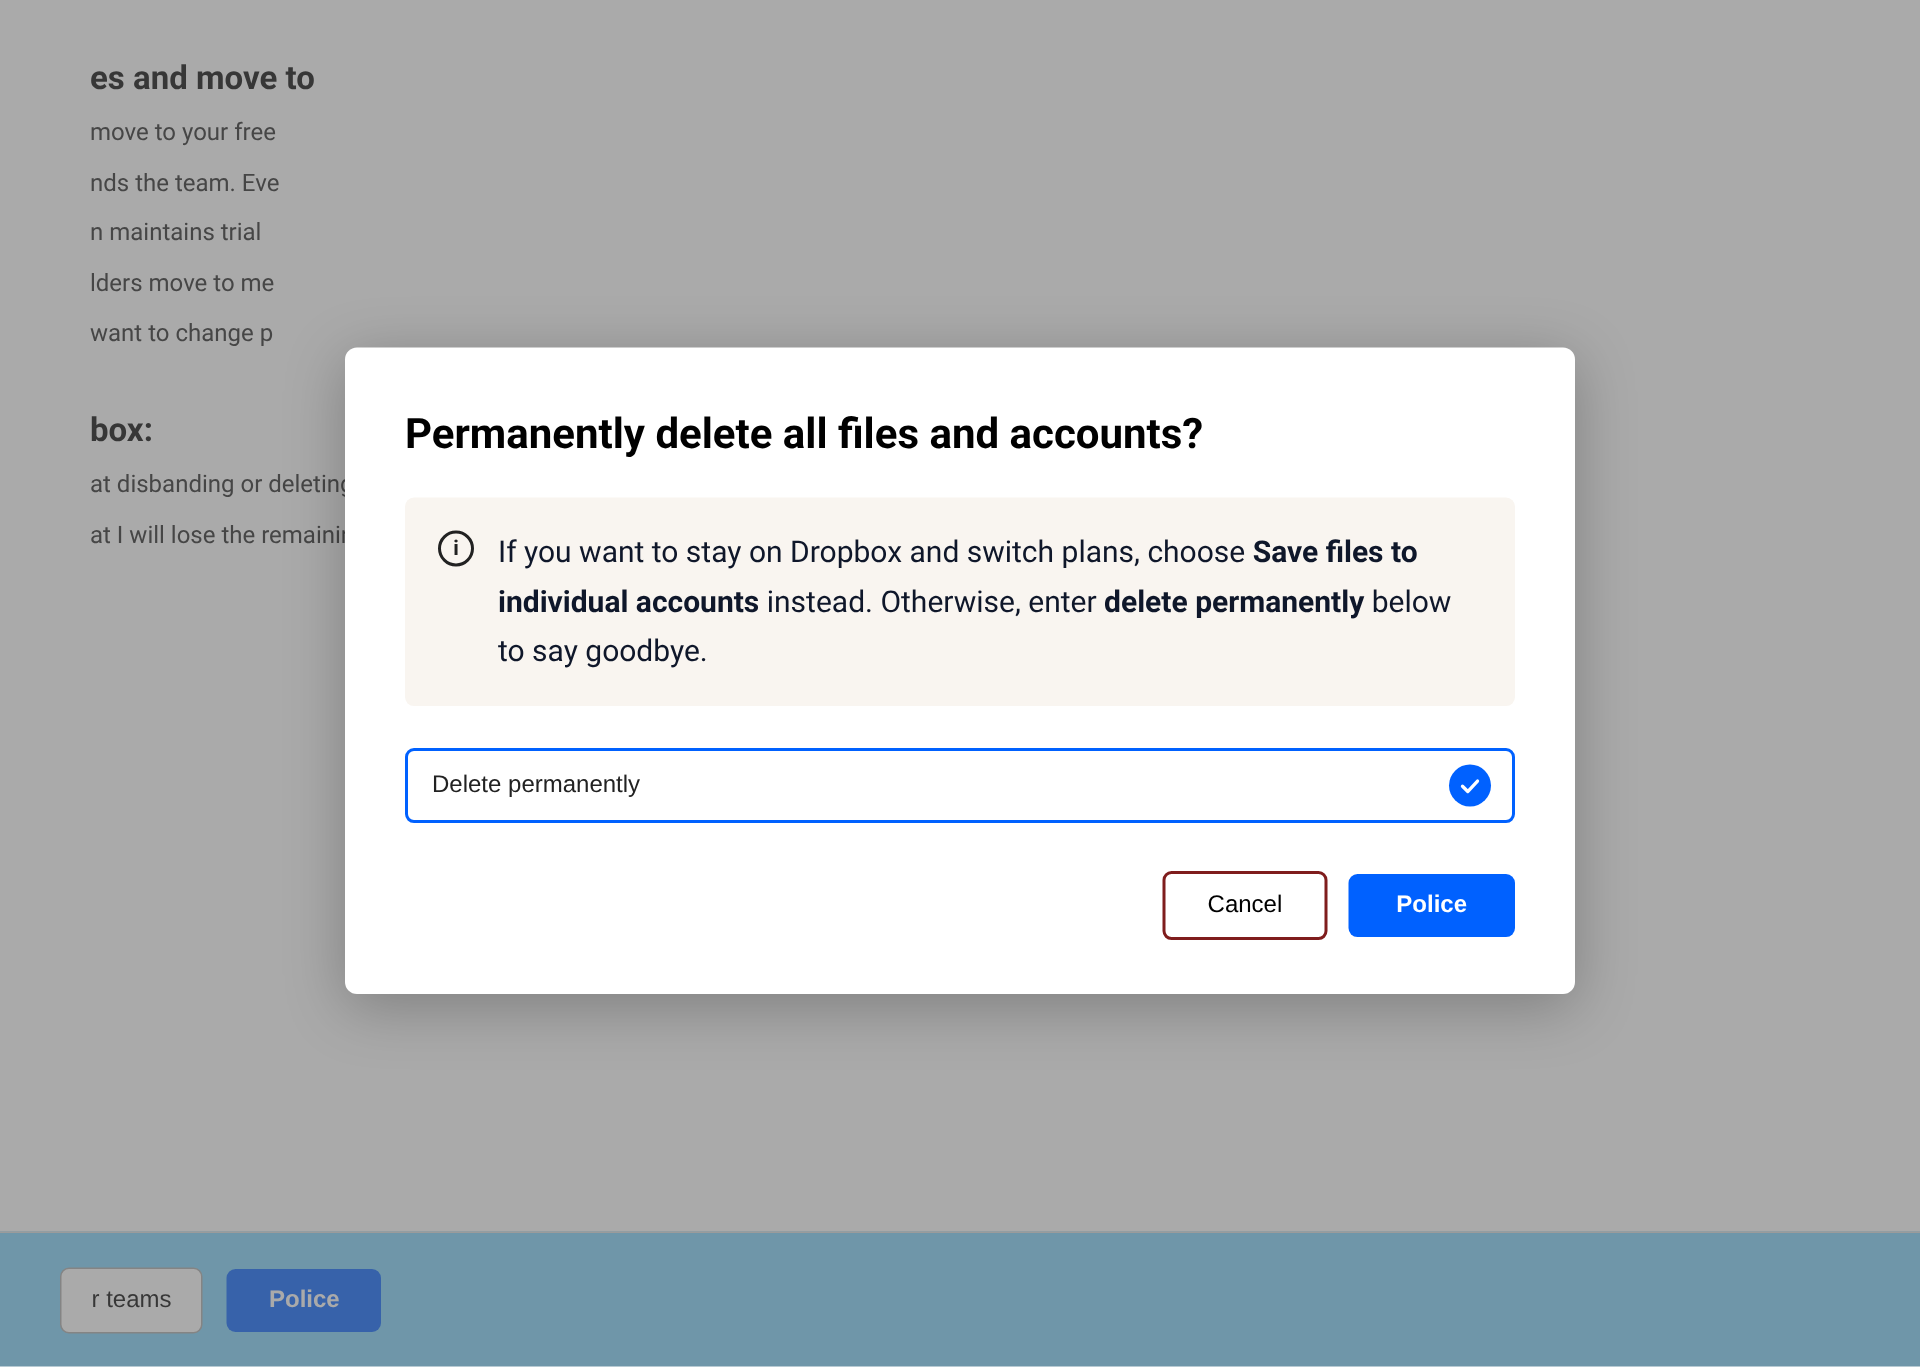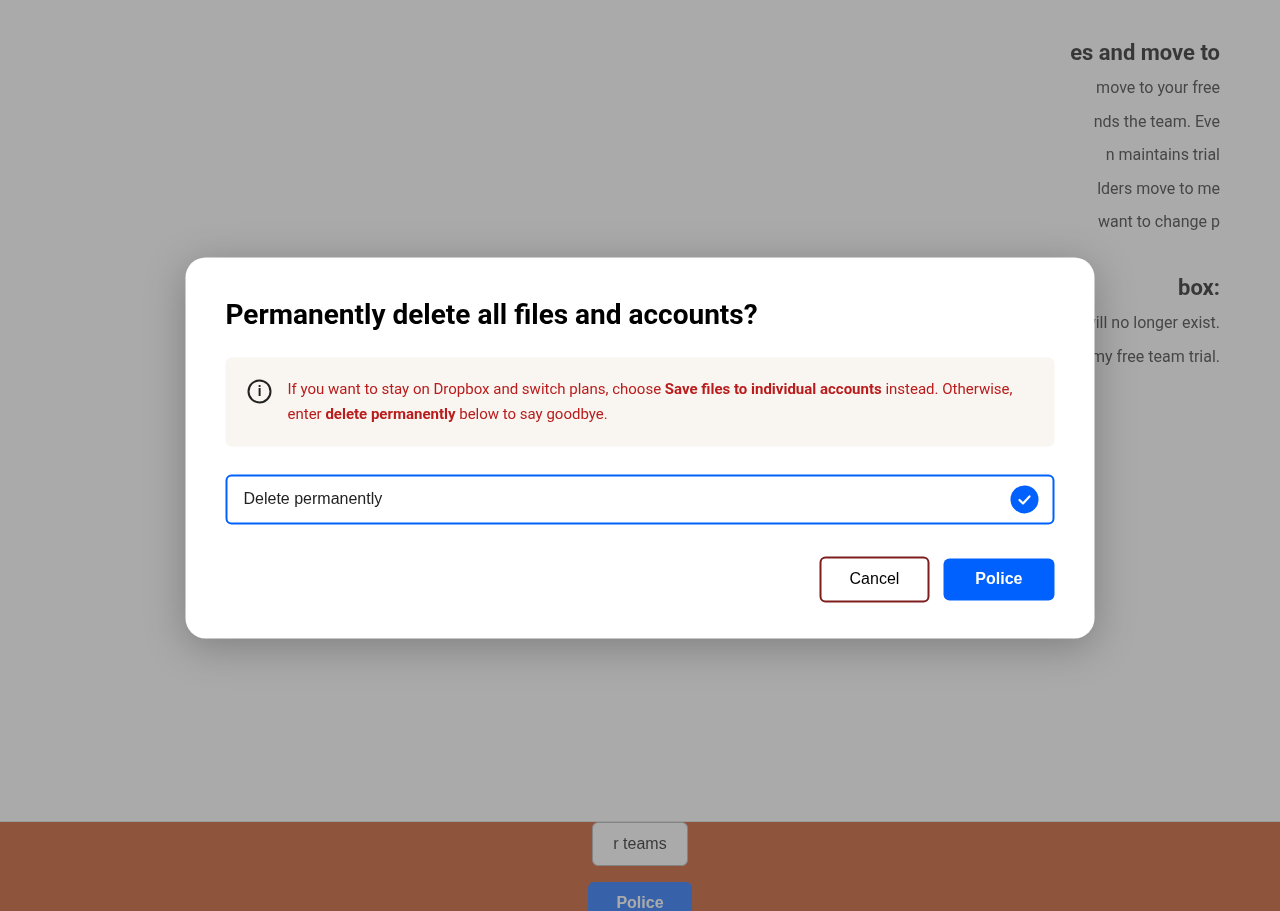--- a/index.html
+++ b/index.html
@@ -23,21 +23,20 @@
 
     .bg-title {
       font-size: 38px;
       font-weight: 700;
       color: #000;
       margin-bottom: 30px;
     }
 
     .bg-section {
       margin-bottom: 18px;
-      text-align: right;
     }
 
     .bg-section-title {
       font-size: 22px;
       font-weight: 700;
       color: #000;
       margin-bottom: 10px;
     }
 
     .bg-text {
@@ -51,22 +50,21 @@
       position: absolute;
       bottom: 0;
       left: 0;
       right: 0;
       height: 90px;
       display: flex;
       align-items: center;
       padding: 0 40px;
       gap: 16px;
       border-top: 1px solid #ddd;
-      background: #c2410c;
-      flex-direction: column;
+      background: #7dd3fc;
     }
 
     .btn-teams {
       padding: 12px 20px;
       border: 1px solid #aaa;
       border-radius: 6px;
       background: #fff;
       font-size: 16px;
       font-weight: 500;
       color: #000;
@@ -91,23 +89,23 @@
       background: rgba(100, 100, 100, 0.55);
       z-index: 10;
     }
 
     
     .modal {
       position: absolute;
       top: 50%;
       left: 50%;
       transform: translate(-50%, -52%);
-      width: 909px;
-      background: #fff;
-      border-radius: 20px;
+      width: 820px;
+      background: #fff;
+      border-radius: 8px;
       padding: 40px 40px 36px 40px;
       z-index: 20;
       box-shadow: 0 8px 40px rgba(0,0,0,0.25);
     }
 
     .modal-title {
       font-size: 28px;
       font-weight: 700;
       color: #000;
       margin-bottom: 24px;
@@ -132,22 +130,22 @@
       display: flex;
       align-items: center;
       justify-content: center;
       font-size: 14px;
       font-weight: 700;
       color: #222;
       margin-top: 2px;
     }
 
     .info-text {
-      font-size: 15px;
-      color: #b91c1c;
+      font-size: 20px;
+      color: #0f172a;
       line-height: 1.65;
     }
 
     .info-text strong {
       font-weight: 700;
     }
 
     .input-row {
       position: relative;
       margin-bottom: 32px;

